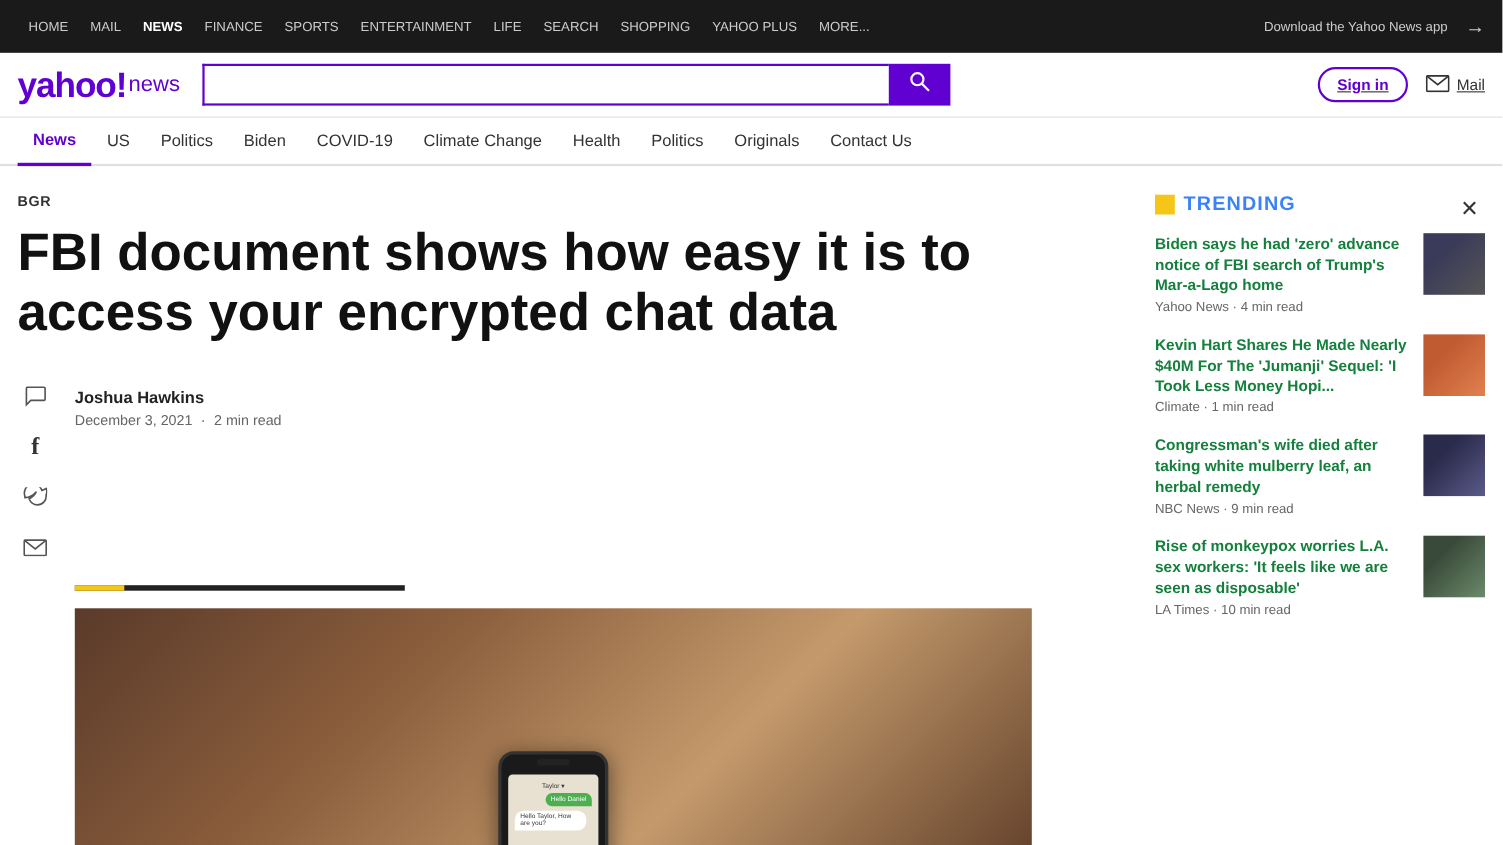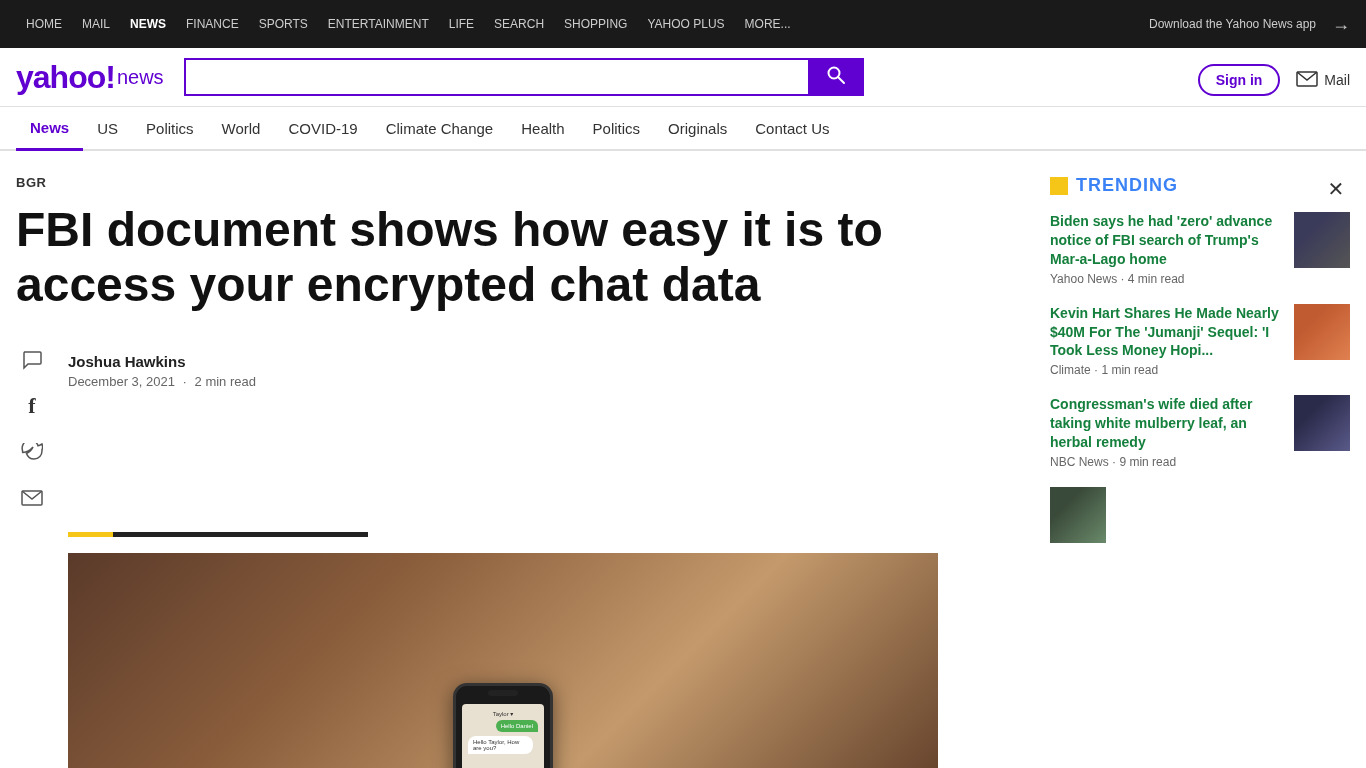--- a/index.html
+++ b/index.html
@@ -38,21 +38,21 @@
       font-size: 12px;
       gap: 16px;
       cursor: pointer;
     }
     .top-nav-right span { color: #ccc; }
     .arrow-icon { color: #fff; font-size: 18px; }
 
     
     .header {
       display: flex;
-      align-items: flex-end;
+      align-items: center;
       padding: 10px 16px;
       gap: 20px;
       border-bottom: 1px solid #e0e0e0;
     }
     .logo {
       display: flex;
       align-items: center;
       text-decoration: none;
       flex-shrink: 0;
     }
@@ -92,20 +92,21 @@
       font-size: 20px;
       display: flex;
       align-items: center;
       justify-content: center;
     }
     .header-right {
       display: flex;
       align-items: center;
       gap: 16px;
       margin-left: auto;
+      text-decoration: underline;
     }
     .sign-in-btn {
       border: 2px solid #6001d2;
       color: #6001d2;
       background: #fff;
       padding: 6px 16px;
       font-size: 14px;
       border-radius: 20px;
       cursor: pointer;
       font-weight: bold;
@@ -413,21 +414,21 @@
       </span>
       <span>Mail</span>
     </a>
   </div>
 </header>
 
 <nav class="secondary-nav">
   <a class="sec-nav-item active">News</a>
   <a class="sec-nav-item">US</a>
   <a class="sec-nav-item">Politics</a>
-  <a class="sec-nav-item">World</a>
+  <a class="sec-nav-item">Biden</a>
   <a class="sec-nav-item">COVID-19</a>
   <a class="sec-nav-item">Climate Change</a>
   <a class="sec-nav-item">Health</a>
   <a class="sec-nav-item">Politics</a>
   <a class="sec-nav-item">Originals</a>
   <a class="sec-nav-item">Contact Us</a>
 </nav>
 
 <div class="main-layout">
 
@@ -527,17 +528,25 @@
         <div class="trending-source">
           <span>NBC News</span>
           <span> · </span>
           <span>9 min read</span>
         </div>
       </div>
       <div class="thumb-congressman"></div>
     </div>
 
     <div class="trending-item">
+      <div class="trending-text">
+        <div class="trending-headline">Rise of monkeypox worries L.A. sex workers: 'It feels like we are seen as disposable'</div>
+        <div class="trending-source">
+          <span>LA Times</span>
+          <span> · </span>
+          <span>10 min read</span>
+        </div>
+      </div>
       <div class="thumb-monkeypox"></div>
     </div>
 
   </aside>
 </div>
 
 </body></html>

